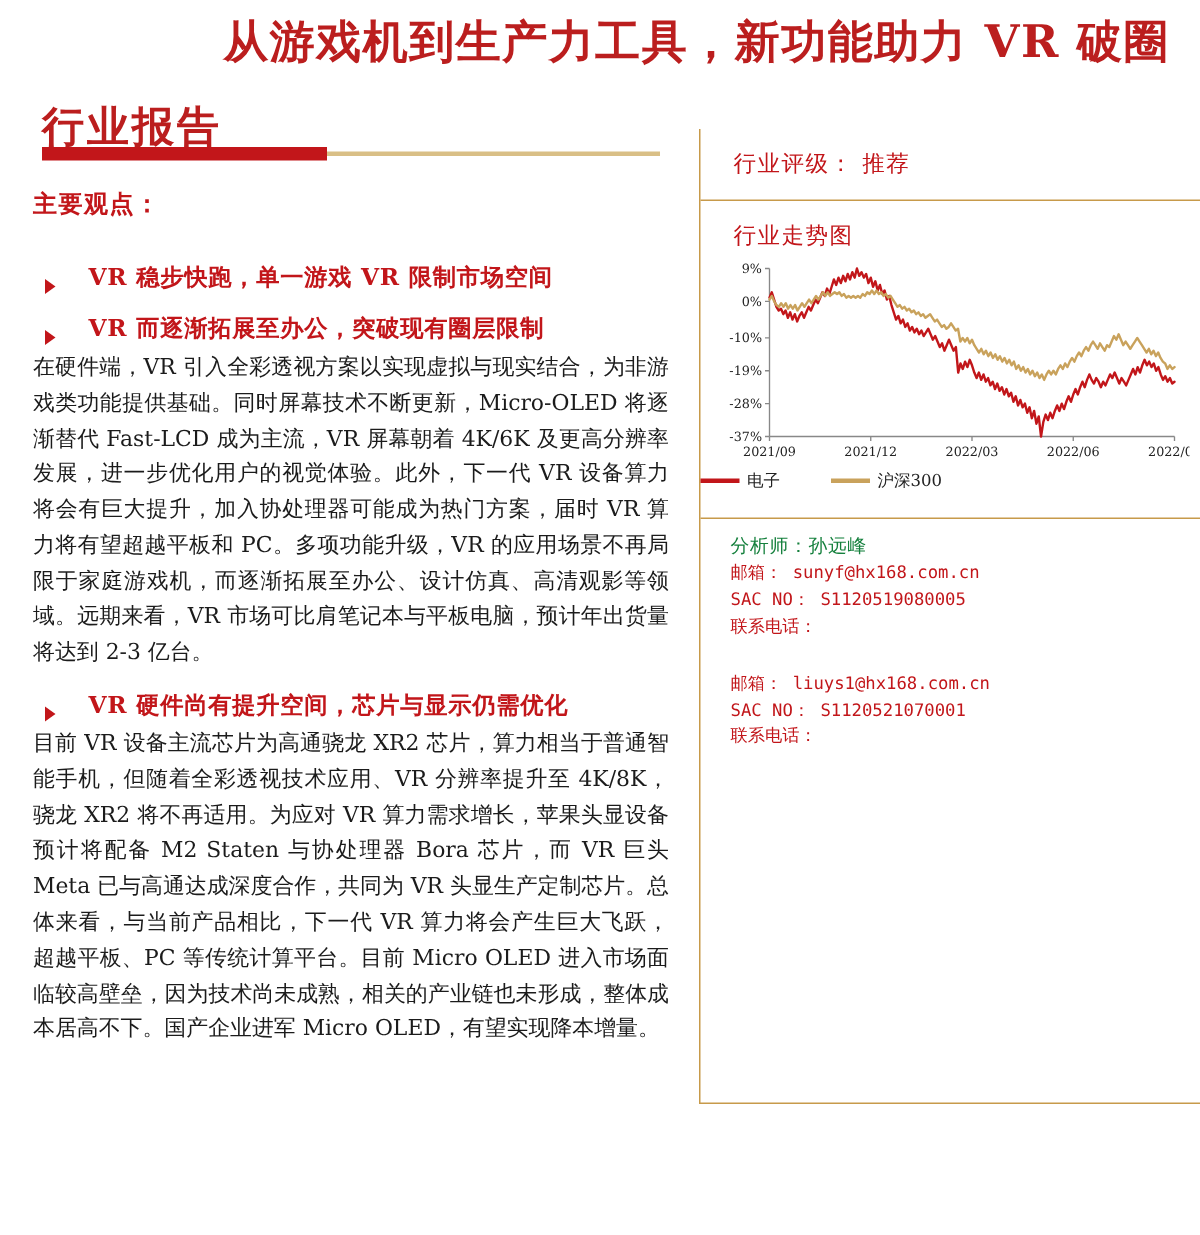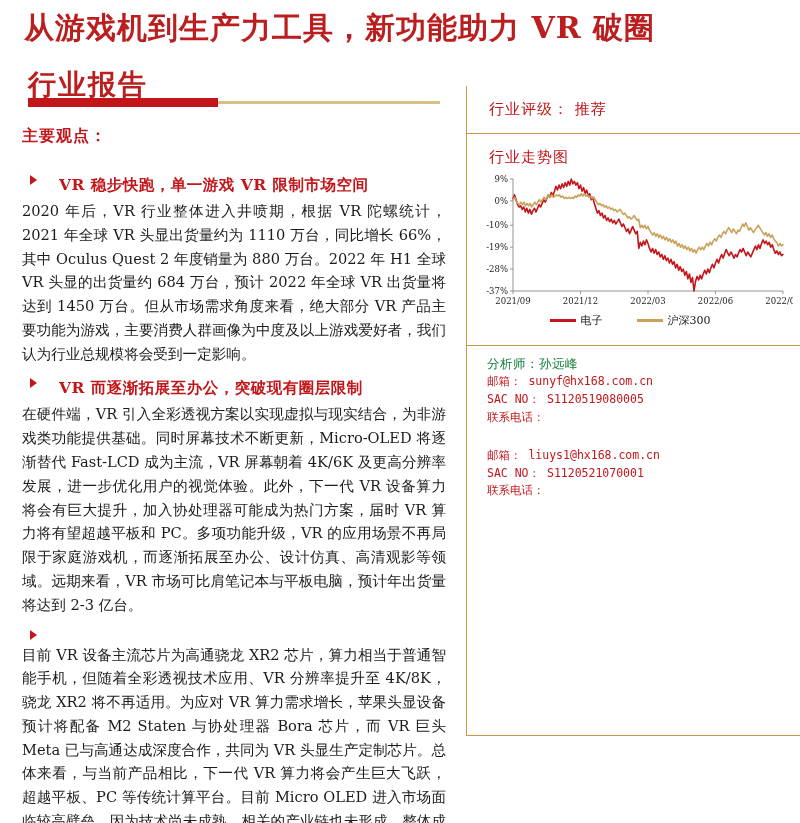--- a/index.html
+++ b/index.html
@@ -20,20 +20,21 @@
     position: absolute;
     left: 24px;
     top: 8px;
     width: 756px;
     font-family: "DejaVu Serif", "Liberation Serif", serif;
     font-size: 30px;
     font-weight: bold;
     color: #bb1e1e;
     letter-spacing: 1px;
     white-space: nowrap;
+    text-align: right;
   }
 
   #report-kicker {
     position: absolute;
     left: 28px;
     top: 66px;
     font-family: "DejaVu Serif", "Liberation Serif", serif;
     font-size: 28px;
     font-weight: bold;
     color: #bb1e1e;
@@ -70,21 +71,21 @@
     font-family: "DejaVu Serif", "Liberation Serif", serif;
     font-size: 16px;
     font-weight: bold;
     color: #c2161a;
     margin-bottom: 28px;
     letter-spacing: 1px;
   }
   .section { margin-bottom: 13px; }
   .sec-head {
     display: flex;
-    align-items: flex-start;
+    align-items: flex-end;
     margin-bottom: 3px;
   }
   .bullet-tri {
     width: 0; height: 0;
     border-left: 7px solid #c2161a;
     border-top: 5px solid transparent;
     border-bottom: 5px solid transparent;
     margin-left: 8px;
     margin-right: 22px;
     flex: 0 0 auto;
@@ -160,21 +161,21 @@
 
   
   #chart-wrap {
     position: relative;
     width: 326px;
     height: 160px;
   }
   #chart-svg { display: block; }
   .legend-row {
     display: flex;
-    justify-content: center;
+    justify-content: flex-start;
     align-items: center;
     gap: 34px;
     margin-top: 0px;
     font-family: "DejaVu Serif", "Liberation Serif", serif;
     font-size: 11px;
     color: #222;
   }
   .legend-item { display: flex; align-items: center; gap: 5px; }
   .legend-swatch { width: 26px; height: 2.5px; display: inline-block; }
 
@@ -212,34 +213,34 @@
 </div>
 
 <div id="left-col">
   <div class="main-points-title">主要观点：</div>
 
   <div class="section">
     <div class="sec-head">
       <span class="bullet-tri"></span>
       <span class="sec-title">VR 稳步快跑，单一游戏 VR 限制市场空间</span>
     </div>
-    <div class="sec-body">2020 年后，VR 行业整体进入井喷期，根据 VR 陀螺统计，2021 年全球 VR 头显出货量约为 1110 万台，同比增长 66%，其中 Oculus Quest 2 年度销量为 880 万台。2022 年 H1 全球 VR 头显的出货量约 684 万台，预计 2022 年全球 VR 出货量将达到 1450 万台。但从市场需求角度来看，绝大部分 VR 产品主要功能为游戏，主要消费人群画像为中度及以上游戏爱好者，我们认为行业总规模将会受到一定影响。</div>
   </div>
 
   <div class="section">
     <div class="sec-head">
       <span class="bullet-tri"></span>
       <span class="sec-title">VR 而逐渐拓展至办公，突破现有圈层限制</span>
     </div>
     <div class="sec-body">在硬件端，VR 引入全彩透视方案以实现虚拟与现实结合，为非游戏类功能提供基础。同时屏幕技术不断更新，Micro-OLED 将逐渐替代 Fast-LCD 成为主流，VR 屏幕朝着 4K/6K 及更高分辨率发展，进一步优化用户的视觉体验。此外，下一代 VR 设备算力将会有巨大提升，加入协处理器可能成为热门方案，届时 VR 算力将有望超越平板和 PC。多项功能升级，VR 的应用场景不再局限于家庭游戏机，而逐渐拓展至办公、设计仿真、高清观影等领域。远期来看，VR 市场可比肩笔记本与平板电脑，预计年出货量将达到 2-3 亿台。</div>
   </div>
 
   <div class="section">
     <div class="sec-head">
       <span class="bullet-tri"></span>
+      <span class="sec-title">VR 硬件尚有提升空间，芯片与显示仍需优化</span>
     </div>
     <div class="sec-body">目前 VR 设备主流芯片为高通骁龙 XR2 芯片，算力相当于普通智能手机，但随着全彩透视技术应用、VR 分辨率提升至 4K/8K，骁龙 XR2 将不再适用。为应对 VR 算力需求增长，苹果头显设备预计将配备 M2 Staten 与协处理器 Bora 芯片，而 VR 巨头 Meta 已与高通达成深度合作，共同为 VR 头显生产定制芯片。总体来看，与当前产品相比，下一代 VR 算力将会产生巨大飞跃，超越平板、PC 等传统计算平台。目前 Micro OLED 进入市场面临较高壁垒，因为技术尚未成熟，相关的产业链也未形成，整体成本居高不下。国产企业进军 Micro OLED，有望实现降本增量。</div>
   </div>
 </div>
 
 <div id="panel-header">评级及分析师信息</div>
 <div id="right-panel">
   <div class="panel-inner">
 
     <div class="rating-row">行业评级： 推荐</div>

